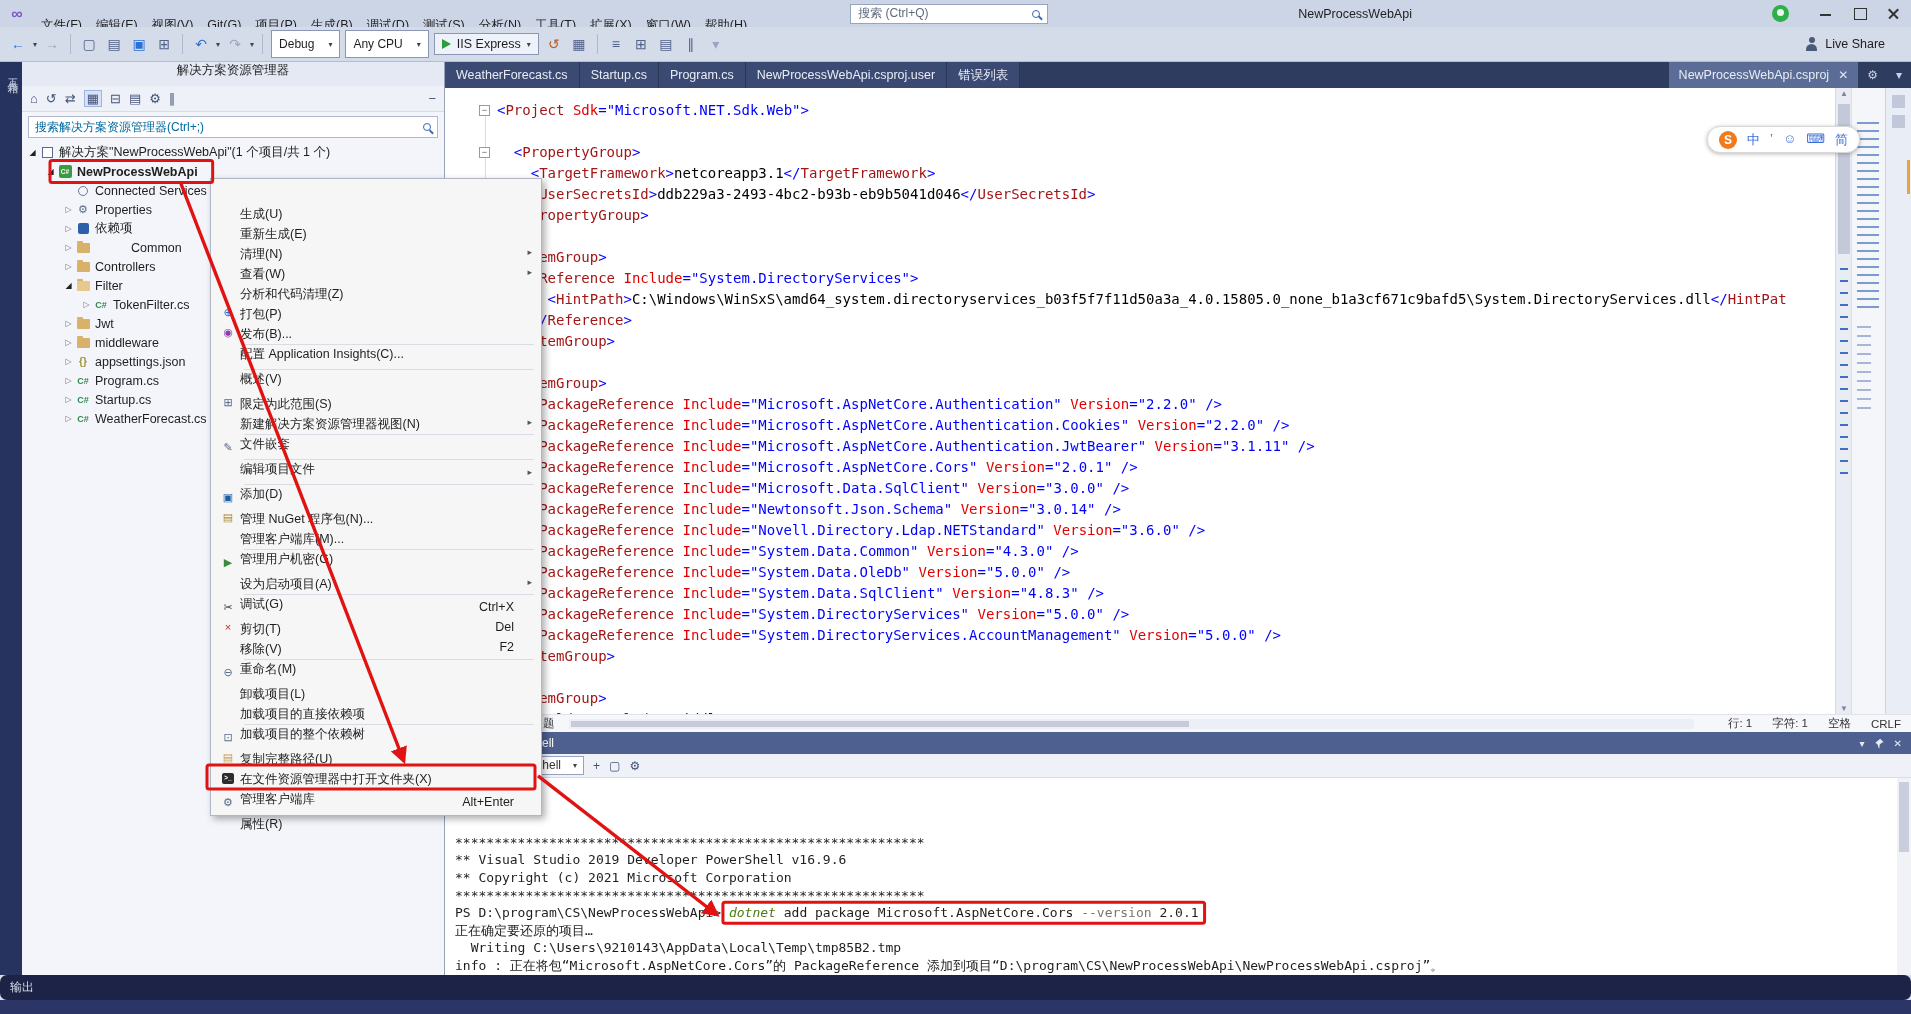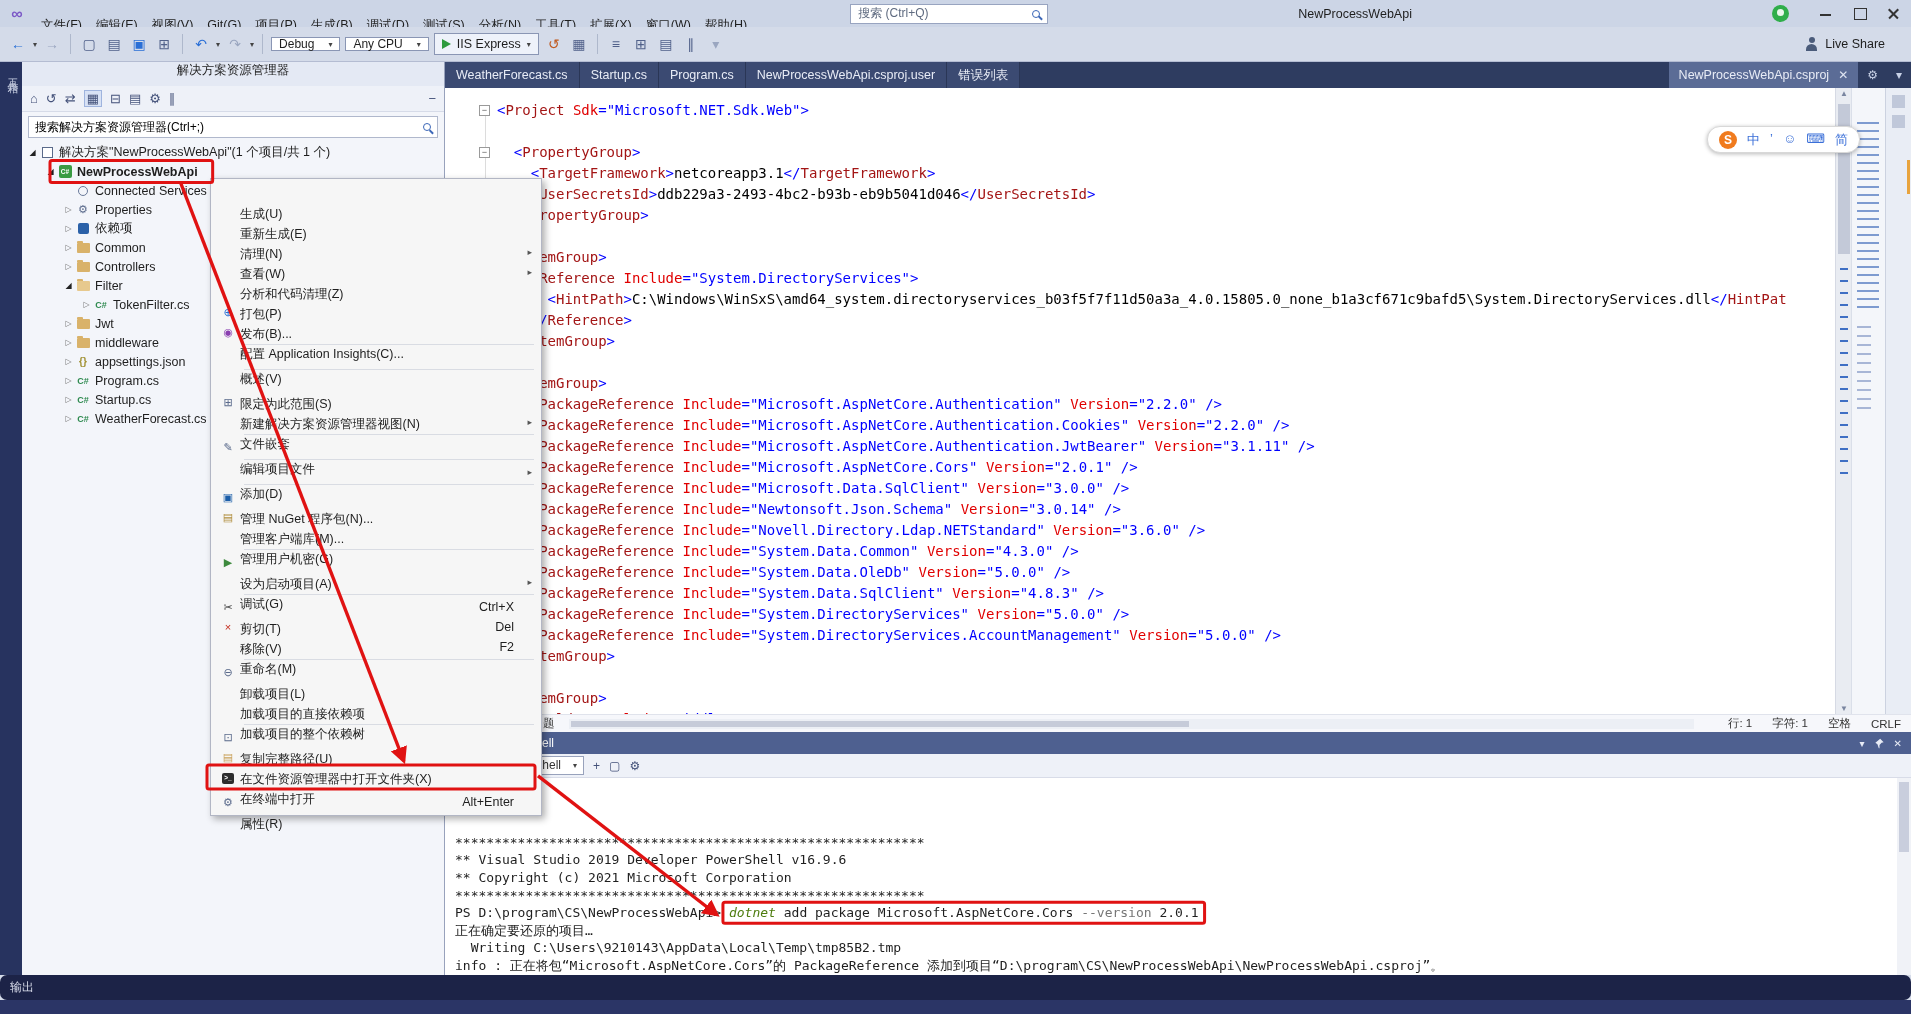--- a/index.html
+++ b/index.html
@@ -25,41 +25,41 @@
 .wbtn.close::before{transform:rotate(45deg);}
 .wbtn.close::after{transform:rotate(-45deg);}
 
 
 .toolbar{position:absolute;left:0;top:27px;width:100%;height:35px;background:#d4dbe9;border-bottom:1px solid #b4bcd2;display:flex;align-items:center;gap:5px;padding:0 8px;font-size:12.5px;}
 .ti{width:20px;text-align:center;font-size:14px;color:#51618a;flex:none;}
 .ti.blue{color:#2a6fd6;}
 .ti.dim{color:#9aa6c0;}
 .ti.hot{color:#c05a20;}
 .tsep{width:1px;height:20px;background:#aeb8cc;margin:0 3px;flex:none;}
-.combo{height:14px;background:#fff;border:1px solid #8a96b4;display:flex;align-items:center;gap:14px;padding:0 7px;font-size:12px;flex:none;}
+.combo{height:28px;background:#fff;border:1px solid #8a96b4;display:flex;align-items:center;gap:14px;padding:0 7px;font-size:12px;flex:none;}
 .car{font-size:8px;color:#444;}
 .runbtn{height:22px;border:1px solid #8a96b4;background:#eef2fa;display:flex;align-items:center;gap:6px;padding:0 7px;flex:none;}
 .play{width:0;height:0;border-left:9px solid #2e9b3e;border-top:5.5px solid transparent;border-bottom:5.5px solid transparent;}
 .live{margin-left:auto;display:flex;align-items:center;gap:6px;padding-right:18px;}
 .person{position:relative;width:15px;height:15px;}
 .person::before{content:"";position:absolute;left:4.5px;top:0;width:6px;height:6px;border-radius:50%;background:#4a5b7a;}
 .person::after{content:"";position:absolute;left:2px;top:7px;width:11px;height:7px;border-radius:6px 6px 0 0;background:#4a5b7a;}
 
 
 .leftstrip{position:absolute;left:0;top:62px;width:22px;height:913px;background:#27335f;}
 .vtext{writing-mode:vertical-rl;color:#c3cade;font-size:11px;letter-spacing:2px;margin:8px 0 0 5px;}
 
 
 .solexp{position:absolute;left:22px;top:62px;width:423px;height:913px;background:#f3f5fa;border-right:1px solid #98a2bc;display:flex;flex-direction:column;}
 .se-header{height:24px;background:#e4e9f4;display:flex;align-items:center;gap:8px;padding:0 7px;font-size:12.5px;flex-direction:column;}
 .se-hspace{flex:1;}
 .hic{color:#3c4a6a;font-size:10px;}
 .se-tools{height:26px;display:flex;align-items:center;gap:8px;padding:0 8px;background:#eef1f8;border-bottom:1px solid #d6dbe8;color:#44527a;font-size:13px;}
 .se-tools .pressed{background:#d8e2f5;border:1px solid #9fb4de;padding:0 2px;}
-.se-search{margin:4px 6px 3px 6px;height:22px;background:#fff;border:1px solid #b0b8cc;display:flex;align-items:center;justify-content:space-between;padding:0 6px;font-size:12px;color:#000000;}
+.se-search{margin:4px 6px 3px 6px;height:22px;background:#fff;border:1px solid #b0b8cc;display:flex;align-items:center;justify-content:space-between;padding:0 6px;font-size:12px;color:#0369a1;}
 .tree{flex:1;overflow:hidden;padding-top:2px;font-size:12.5px;}
 .trow{height:19px;display:flex;align-items:center;white-space:nowrap;}
 .texp{width:13px;text-align:center;font-size:8px;color:#777;flex:none;}
 .texp.open{color:#222;}
 .tico{width:16px;height:14px;margin-right:4px;display:flex;align-items:center;justify-content:center;flex:none;}
 .tlabel{overflow:hidden;}
 .tlabel.bold{font-weight:bold;}
 .ic-folder{width:13px;height:10px;background:#d9b26a;border-radius:1px;position:relative;}
 .ic-folder::before{content:"";position:absolute;left:0;top:-2px;width:6px;height:2px;background:#d9b26a;border-radius:1px 1px 0 0;}
 .ic-folder.open{background:#e7c98e;}
@@ -289,21 +289,21 @@
           <span class="texp">▷</span>
           <span style="display: inline-flex; align-items: center;">
             <span class="tico">
               <span class="ic-nuget"></span>
             </span>
             <span class="tlabel">依赖项</span>
           </span>
         </div>
         <div class="trow" style="padding-left: 40px;">
           <span class="texp">▷</span>
-          <span style="display: inline-flex; align-items: center;">
+          <span style="display: inline-flex; align-items: center; gap: 36px;">
             <span class="tico">
               <span class="ic-folder"></span>
             </span>
             <span class="tlabel">Common</span>
           </span>
         </div>
         <div class="trow" style="padding-left: 40px;">
           <span class="texp">▷</span>
           <span style="display: inline-flex; align-items: center;">
             <span class="tico">
@@ -624,21 +624,21 @@
         <span class="mi-label">复制完整路径(U)</span>
         <span class="mi-sub"></span>
       </div>
       <div class="mi">
         <span class="mi-ico" style="color: rgb(201, 161, 90);">▤</span>
         <span class="mi-label">在文件资源管理器中打开文件夹(X)</span>
         <span class="mi-sub"></span>
       </div>
       <div class="mi" id="mi-open-terminal">
         <span class="mi-ico"><span class="mi-term-ico">&gt;_</span></span>
-        <span class="mi-label">在终端中打开</span>
+        <span class="mi-label">管理客户端库</span>
         <span class="mi-sub"></span>
       </div>
       <div class="msep"></div>
       <div class="mi">
         <span class="mi-ico" style="color: rgb(91, 107, 140);">⚙</span>
         <span class="mi-label">属性(R)</span>
         <span class="mi-short">Alt+Enter</span>
         <span class="mi-sub"></span>
       </div>
     </div>

